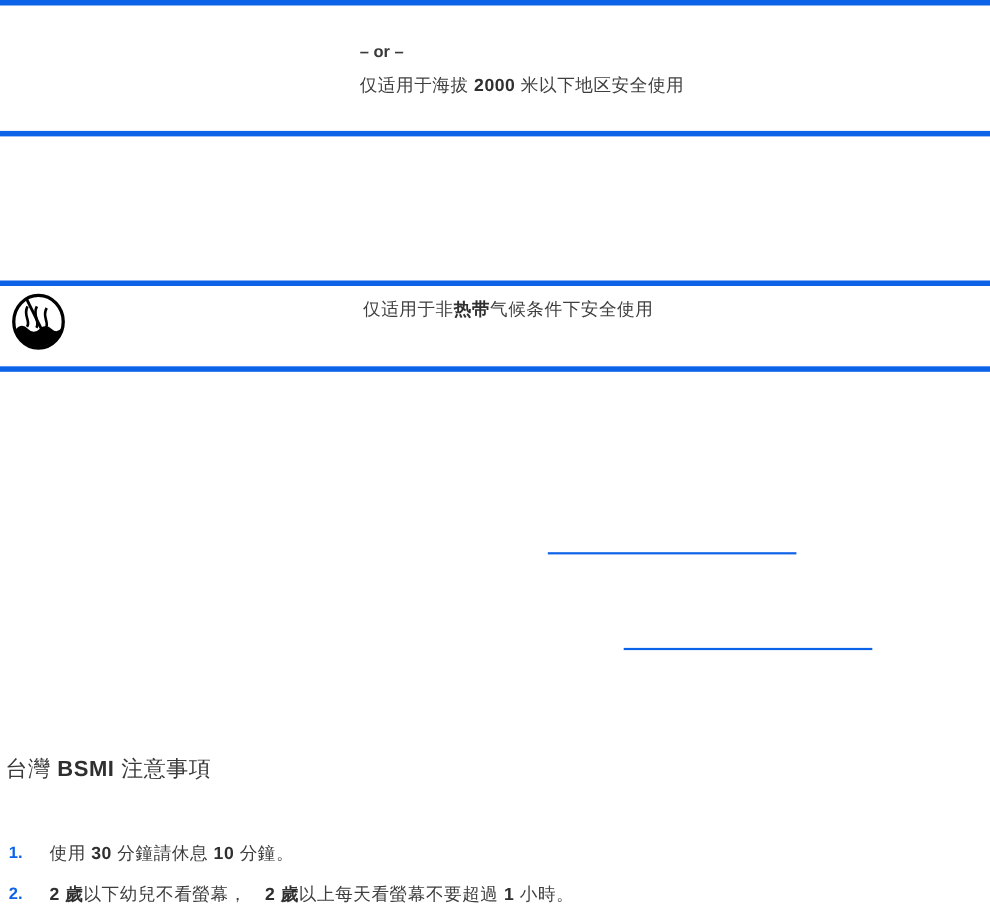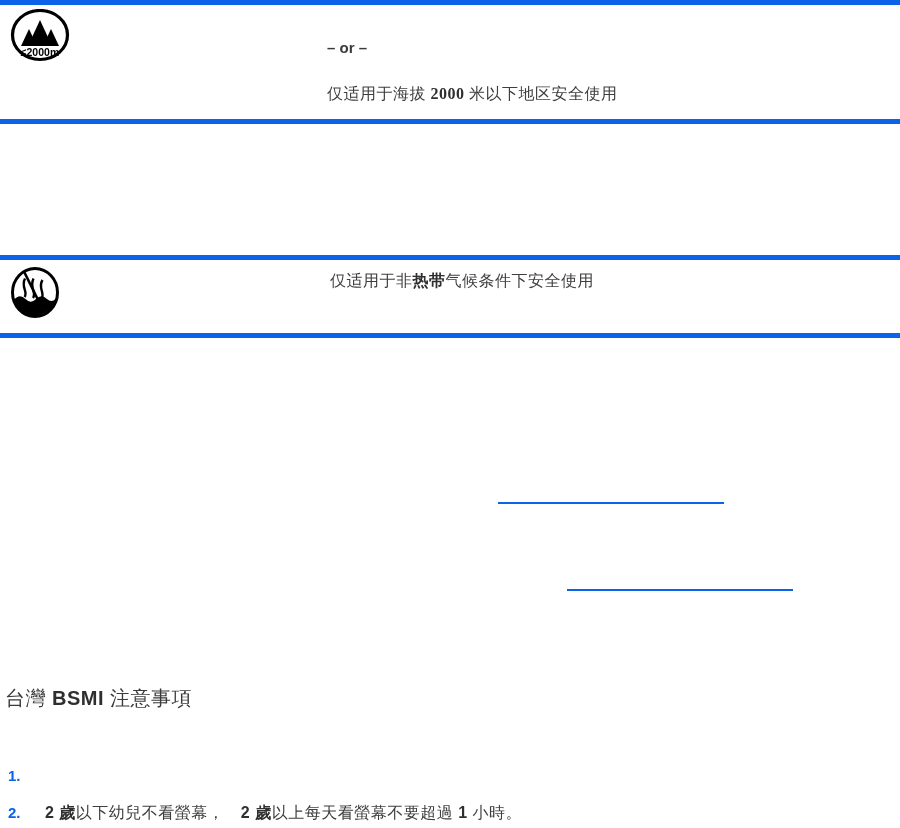--- a/index.html
+++ b/index.html
@@ -19,32 +19,23 @@
 </head>
 <body>
 
 <div class="page">
 
   <div class="hrule" style="top:0;"></div>
   <div class="hrule" style="top:119px;"></div>
   <div class="hrule" style="top:255px;"></div>
   <div class="hrule" style="top:333px;"></div>
 
-  <div class="icon-wrap" style="left:10px;top:9px;width:60px;height:53px;">
-    <svg width="60" height="53" viewBox="0 0 60 53">
-      <ellipse cx="30" cy="26" rx="27.5" ry="24.5" fill="#ffffff" stroke="#000000" stroke-width="3.2"></ellipse>
-      <path d="M11 37 L19 20 L27 37 Z" fill="#000000"></path>
-      <path d="M18 37 L30 11 L42 37 Z" fill="#000000"></path>
-      <path d="M33 37 L41 20 L49 37 Z" fill="#000000"></path>
-      <text x="30" y="47" text-anchor="middle" font-size="10.5" font-weight="bold" fill="#000000">≤2000m</text>
-    </svg>
-  </div>
 
   <div class="or-line" style="left:327px;top:39px;">– or –</div>
-  <div class="cjk" style="left:327px;top:84px;font-family:Liberation Serif, serif;">
+  <div class="cjk" style="left:327px;top:68px;">
     <span>仅适用于海拔 </span><span class="seg-b">2000</span><span> 米以下地区安全使用</span>
   </div>
 
   <div class="icon-wrap" style="left:10px;top:266px;width:50px;height:53px;">
     <svg width="50" height="53" viewBox="0 0 50 53">
       <ellipse cx="25" cy="26.5" rx="22.5" ry="24" fill="#ffffff" stroke="#000000" stroke-width="3"></ellipse>
       <path d="M4 34 Q9.5 27 15.5 33 Q20.8 38.3 26 33 Q31.5 27.5 37 33 Q41.5 37.3 46 32.5 Q43.5 41.5 36 46.2 Q30.5 49.6 25 49.6 Q14 49.2 7.5 41.5 Q5 38 4 34 Z" fill="#000000"></path>
       <path d="M14.5 31 C18.5 26 10.5 21 15 12.5" fill="none" stroke="#000000" stroke-width="2.4"></path>
       <path d="M23 32 C27 26.5 19 21.5 23.5 12.5" fill="none" stroke="#000000" stroke-width="2.4"></path>
       <path d="M31.5 32.5 C35.5 27 27.5 22 32.5 14" fill="none" stroke="#000000" stroke-width="2.4"></path>
@@ -57,19 +48,22 @@
   </div>
 
   <div class="link-underline" style="left:498px;top:502px;width:226px;"></div>
   <div class="link-underline" style="left:567px;top:589px;width:226px;"></div>
 
   <div class="heading" style="left:5px;top:685px;">
     <span>台灣 </span><span class="seg-b">BSMI</span><span> 注意事項</span>
   </div>
 
   <div class="list-marker" style="left:8px;top:767px;">1.</div>
+  <div class="list-text" style="left:45px;top:766px;">
+    <span>使用 </span><span class="seg-b">30</span><span> 分鐘請休息 </span><span class="seg-b">10</span><span> 分鐘。</span>
+  </div>
 
   <div class="list-marker" style="left:8px;top:804px;">2.</div>
   <div class="list-text" style="left:45px;top:803px;">
     <span class="seg-b">2 歲</span><span>以下幼兒不看螢幕，　</span><span class="seg-b">2 歲</span><span>以上每天看螢幕不要超過 </span><span class="seg-b">1</span><span> 小時。</span>
   </div>
 
 </div>
 
 </body></html>

